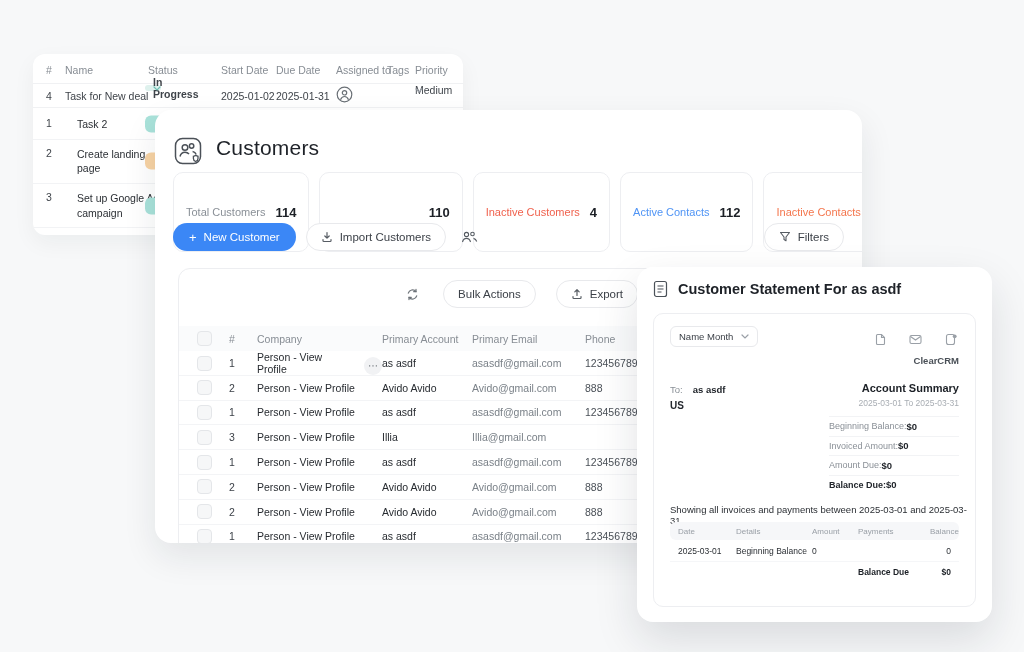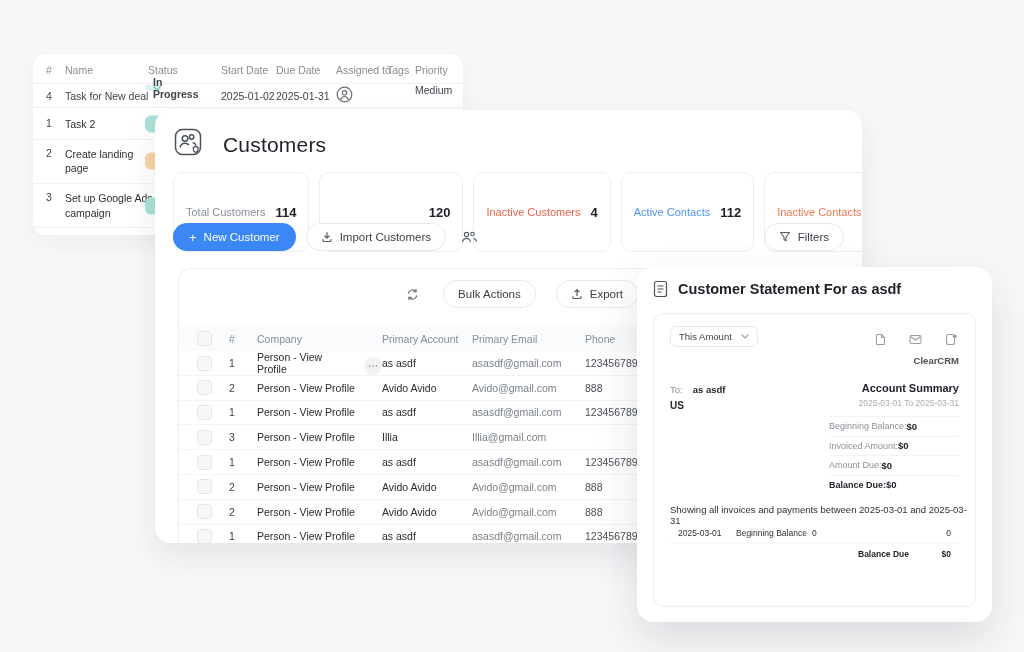--- a/index.html
+++ b/index.html
@@ -26,28 +26,28 @@
      background:#def1ed;color:#35b3a2;font-size:10.5px;padding:3px 8px;border-radius:6px;font-weight:bold;}
   .status-pill-lg .chev{color:#6fbfb3;display:flex;}
   .f-avatar{position:absolute;left:303px;top:32px;display:flex;}
   .f-priority{position:absolute;left:382px;top:36px;display:inline-flex;align-items:center;gap:5px;
      color:#8a63f4;font-size:10.5px;font-weight:500;}
   .f-priority .chev{color:#9aa0a7;display:flex;}
   .trows{position:absolute;top:56px;left:0;right:0;}
   .trow{position:relative;border-bottom:1px solid #f2f3f5;padding:7px 0;}
   .trow:last-child{border-bottom:none;}
   .tnum{position:absolute;left:13px;top:7px;font-size:10.5px;color:#3f444a;}
-  .tname{display:block;margin-left:32px;width:94px;font-size:10.5px;line-height:1.4;color:#2b2f34;}
+  .tname{display:block;margin-left:44px;width:94px;font-size:10.5px;line-height:1.4;color:#2b2f34;}
   .tsliver{position:absolute;left:112px;top:50%;transform:translateY(-50%);
      width:58px;height:17px;border-radius:6px;}
 
   
   .customers{left:155px;top:110px;width:707px;height:433px;border-radius:16px;
      box-shadow:0 14px 34px rgba(20,30,45,.09);z-index:2;overflow:hidden;}
-  .cust-head{position:absolute;left:18px;top:17px;display:flex;align-items:flex-end;gap:20px;}
+  .cust-head{position:absolute;left:18px;top:26px;display:flex;align-items:flex-start;gap:13px;}
   .cust-title{font-size:21px;color:#1e2228;font-weight:500;letter-spacing:.2px;}
   .stats{position:absolute;left:18px;top:62px;display:flex;gap:10px;}
   .stat{display:flex;align-items:center;gap:10px;border:1px solid #edeef1;border-radius:10px;
      padding:9px 12px;background:#fff;white-space:nowrap;}
   .slab{font-size:11px;}
   .sval{font-size:13px;font-weight:700;color:#1c2026;}
   .actions{position:absolute;left:18px;top:113px;right:18px;display:flex;align-items:center;gap:10px;}
   .btn{display:inline-flex;align-items:center;gap:7px;font-family:inherit;cursor:pointer;}
   .btn-primary{background:#3b87f6;color:#fff;font-size:11.5px;border:none;border-radius:16px;padding:8px 16px;}
   .btn-primary .plus{font-size:13px;line-height:9px;font-weight:400;}
@@ -183,21 +183,21 @@
     <span class="cust-title">Customers</span>
   </div>
 
   <div class="stats" id="stats">
       <div class="stat">
         <span class="slab" style="color: rgb(138, 144, 151);">Total Customers</span>
         <span class="sval">114</span>
       </div>
       <div class="stat">
         <span class="slab" style="color: rgb(87, 194, 120); margin-top: 48px;">Active Customers</span>
-        <span class="sval">120</span>
+        <span class="sval">110</span>
       </div>
       <div class="stat">
         <span class="slab" style="color: rgb(240, 97, 77);">Inactive Customers</span>
         <span class="sval">4</span>
       </div>
       <div class="stat">
         <span class="slab" style="color: rgb(79, 148, 245);">Active Contacts</span>
         <span class="sval">112</span>
       </div>
       <div class="stat">
@@ -363,21 +363,21 @@
       <svg width="15" height="18" viewBox="0 0 15 18" fill="none" stroke="#4b5158" stroke-width="1.2">
         <rect x="1.5" y="1.5" width="12" height="15" rx="2"></rect>
         <path d="M4.5 6h6M4.5 9h6M4.5 12h4"></path>
       </svg>
     </span>
     <span class="st-title">Customer Statement For as asdf</span>
   </div>
 
   <div class="st-card">
     <div class="sel">
-      <span>This Amount</span>
+      <span>Name Month</span>
       <span class="chev">
         <svg width="8" height="5" viewBox="0 0 8 5">
             <path d="M1 1l3 3 3-3" fill="none" stroke="currentColor" stroke-width="1.2" stroke-linecap="round"></path>
           </svg>
       </span>
     </div>
     <div class="st-icons">
       <button class="icon-btn">
         <span>
           <svg width="11" height="13" viewBox="0 0 11 13" fill="none" stroke="#9aa0a7" stroke-width="1.1">
@@ -426,20 +426,27 @@
         </div>
         <div class="sumrow bold">
           <span class="lbl">Balance Due:</span>
           <span class="val">$0</span>
         </div>
       </div>
 
     <span class="showing">Showing all invoices and payments between 2025-03-01 and 2025-03-31</span>
 
     <div class="mt">
+      <div class="mt-head" id="mt-head">
+          <span>Date</span>
+          <span>Details</span>
+          <span>Amount</span>
+          <span>Payments</span>
+          <span class="r">Balance</span>
+        </div>
       <div class="mt-row" id="mt-row">
           <span>2025-03-01</span>
           <span>Beginning Balance</span>
           <span>0</span>
           <span></span>
           <span class="r">0</span>
         </div>
       <div class="mt-foot" id="mt-foot">
           <span></span>
           <span></span>

